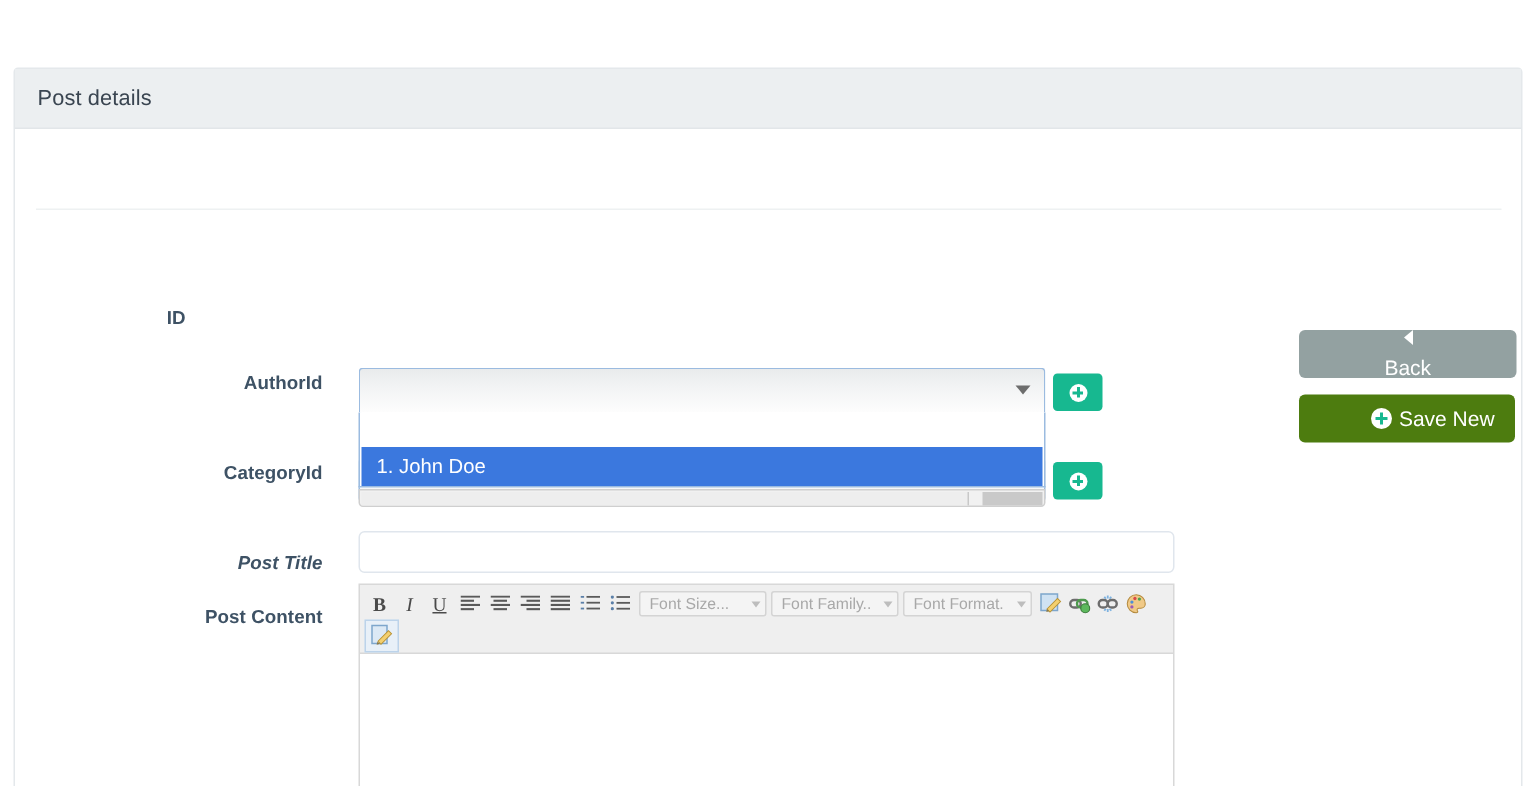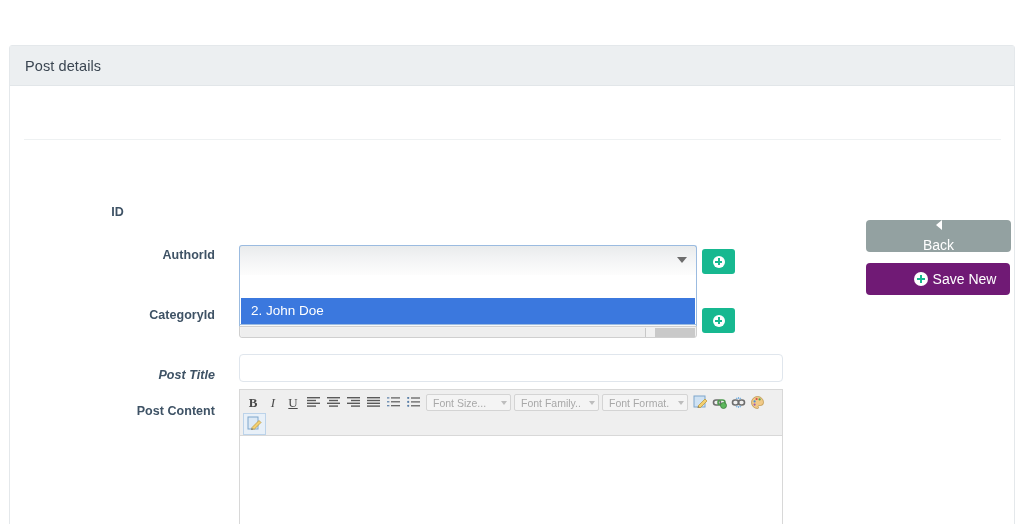--- a/index.html
+++ b/index.html
@@ -316,21 +316,21 @@
     justify-content: center;
     gap: 7px;
     flex-direction: column;
   }
   .btn-save {
     position: absolute;
     left: 856px;
     top: 177px;
     width: 144px;
     height: 32px;
-    background: #701a75;
+    background: #4d7c0f;
     color: #ffffff;
     border: none;
     border-radius: 4px;
     font-size: 14px;
     font-family: "Liberation Sans", sans-serif;
     cursor: pointer;
     display: flex;
     align-items: center;
     justify-content: center;
     gap: 5px;
@@ -376,21 +376,21 @@
       <div class="select-category">
         <div class="select-arrow"></div>
       </div>
 
       <div class="select-wrap">
         <div class="select-closed">
           <div class="select-arrow"></div>
         </div>
         <div class="select-list">
           <div class="select-option empty"></div>
-          <div class="select-option selected">2. John Doe</div>
+          <div class="select-option selected">1. John Doe</div>
         </div>
         <div class="select-scrollbar">
           <div class="select-scroll-thumb"></div>
           <div class="select-scroll-right"></div>
         </div>
       </div>
 
       <button class="btn-add" style="left:692px; top:163px;">
         <span class="plus-circle"></span>
       </button>

